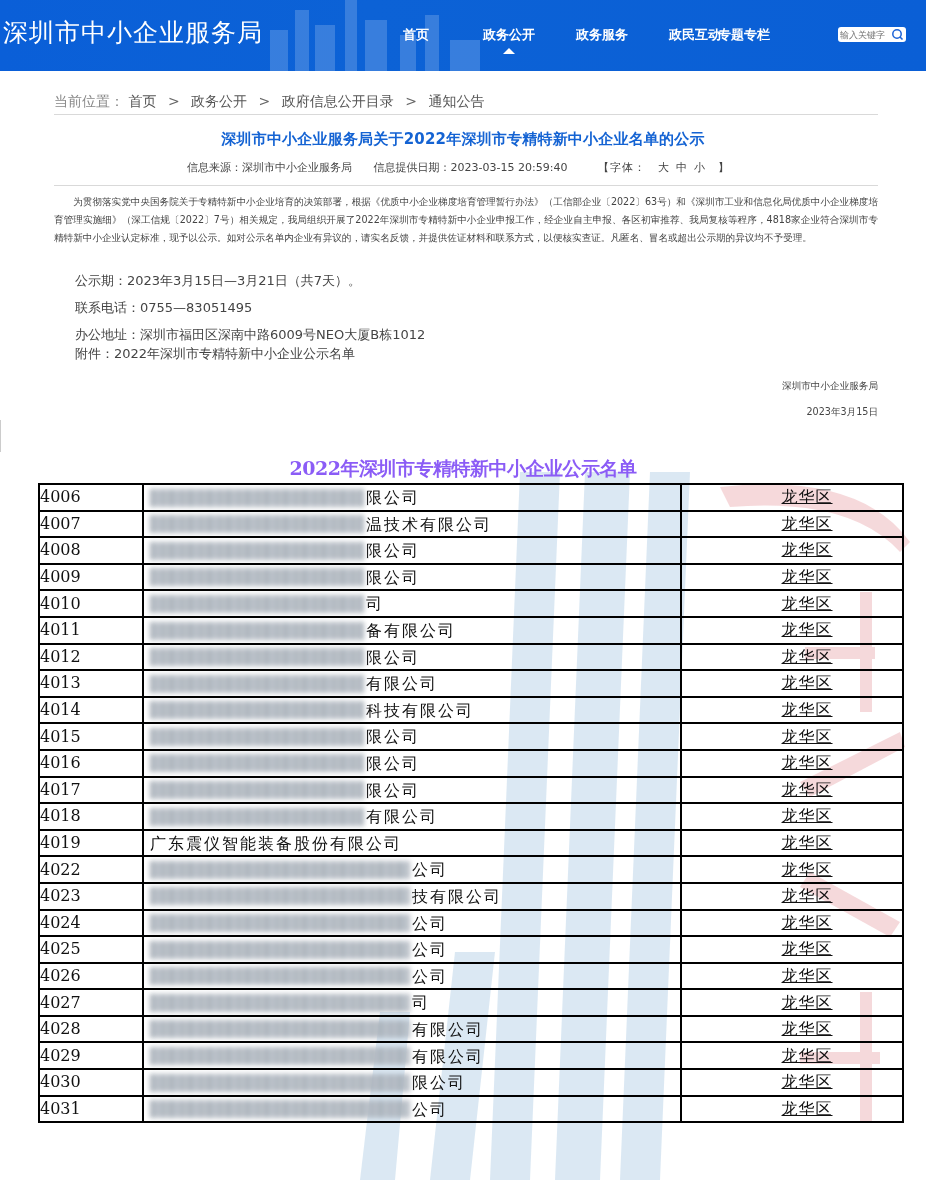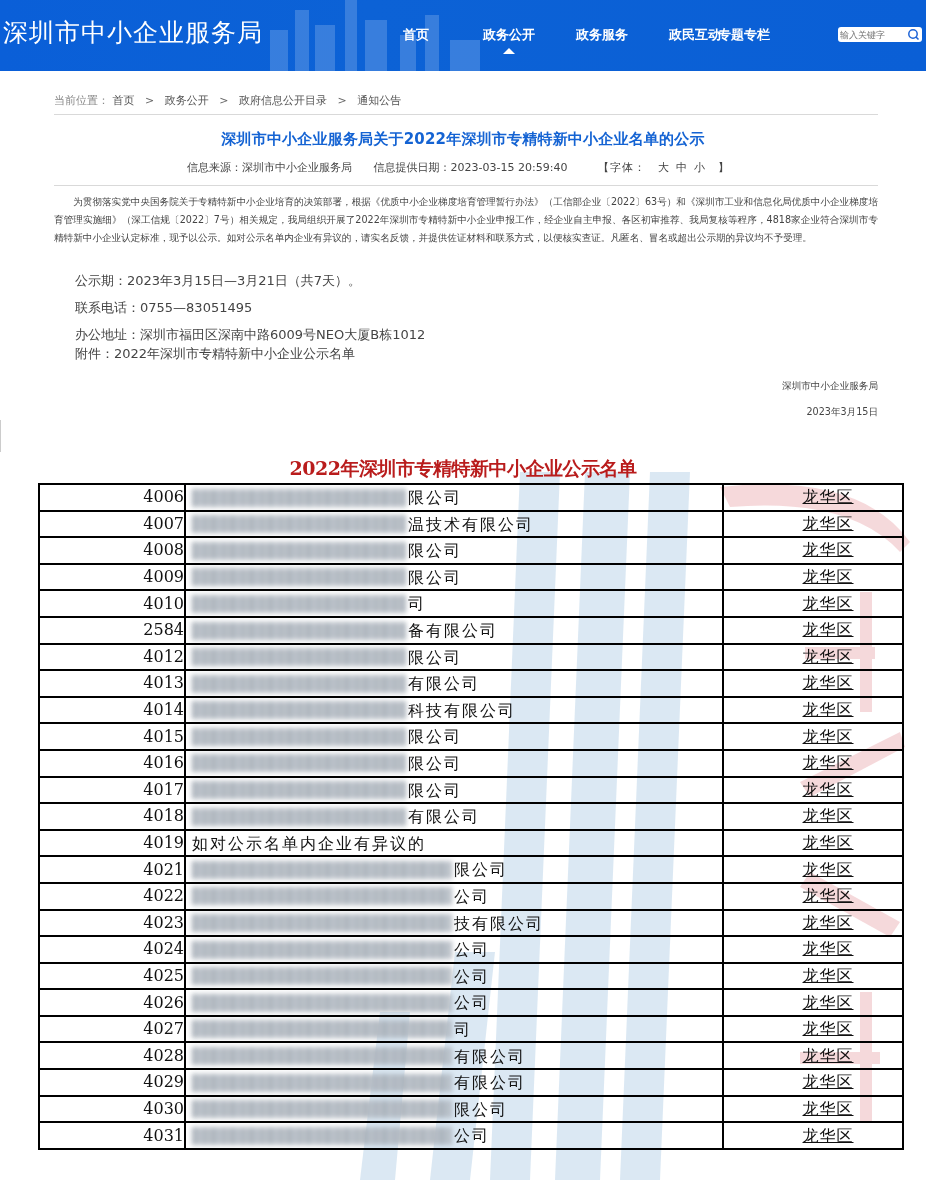--- a/index.html
+++ b/index.html
@@ -21,32 +21,32 @@
   .nav-item {
     position: absolute; top: 0; font-size: 13px; color: #fff; font-weight: bold;
     white-space: nowrap; cursor: pointer;
   }
   .nav-caret {
     position: absolute; left: 50%; top: 22px; margin-left: -6px;
     width: 0; height: 0; border-left: 6px solid transparent; border-right: 6px solid transparent;
     border-bottom: 6px solid #fff;
   }
   .search-box {
-    position: absolute; left: 838px; top: 27px; width: 84px; height: 15px;
+    position: absolute; left: 838px; top: 27px; width: 68px; height: 15px;
     background: #fff; border-radius: 3px;
   }
   .search-box input {
     position: absolute; left: 2px; top: 0; width: 68px; height: 15px; border: none; outline: none;
     font-size: 9px; color: #666; background: transparent; font-family: "DejaVu Sans", sans-serif;
   }
   .search-icon { position: absolute; right: 2px; top: 1px; width: 13px; height: 13px; }
 
   
   .breadcrumb {
-    position: absolute; left: 54px; top: 93px; font-size: 11px; color: #555; white-space: nowrap;
+    position: absolute; left: 54px; top: 93px; font-size: 14px; color: #555; white-space: nowrap;
   }
   .breadcrumb .crumb-prefix { color: #888; }
   .breadcrumb .sep { margin: 0 7px; color: #666; }
   .hr1 { position: absolute; left: 54px; top: 114px; width: 824px; height: 1px; background: #d9d9d9; }
   .article-title {
     position: absolute; left: 0; width: 926px; top: 130px; text-align: center;
     font-size: 15px; font-weight: bold; color: #1463d3; letter-spacing: 0.2px;
   }
   .meta {
     position: absolute; left: 0; width: 926px; top: 160px; text-align: center;
@@ -65,34 +65,34 @@
   .info-line { position: absolute; left: 75px; font-size: 13px; color: #444; white-space: nowrap; }
   .sign { position: absolute; right: 48px; font-size: 9.6px; color: #444; text-align: right; white-space: nowrap; }
 
   .left-edge { position: absolute; left: 0; top: 420px; width: 1px; height: 34px; background: #ccc; }
 
   
   .list-area { position: absolute; left: 0; top: 452px; width: 926px; height: 728px; background: #fff; overflow: hidden; }
   .watermark { position: absolute; left: 0; top: 0; width: 926px; height: 728px; }
   .list-title {
     position: absolute; left: 0; width: 926px; top: 4px; text-align: center;
-    font-family: "DejaVu Serif", "Liberation Serif", serif; font-size: 19px; font-weight: bold; color: #b91c1c;
+    font-family: "DejaVu Serif", "Liberation Serif", serif; font-size: 19px; font-weight: bold; color: #8b5cf6;
     letter-spacing: -0.5px;
   }
 
   table.roster {
     position: absolute; left: 38px; top: 31px; width: 866px;
     border-collapse: collapse; table-layout: fixed;
     font-family: "DejaVu Serif", "Liberation Serif", serif;
   }
   table.roster td {
     height: 26.6px; border: 2px solid #000; padding: 0; font-size: 16px; color: #111;
     white-space: nowrap; overflow: hidden; background: transparent; line-height: 22px;
   }
-  table.roster td.num { width: 146px; text-align: right; background: rgba(255,255,255,0.96); }
+  table.roster td.num { width: 104px; text-align: left; background: rgba(255,255,255,0.96); }
   table.roster td.name { width: 538px; padding-left: 6px; position: relative; }
   table.roster td.district { text-align: center; padding-left: 30px; letter-spacing: 1px; }
   .district-txt { text-decoration: underline; text-decoration-thickness: 1px; }
   .name-blur {
     display: inline-block; vertical-align: middle; height: 18px; margin-right: 2px;
     background: repeating-linear-gradient(90deg, #9aa3ad 0px, #b9c0c8 8px, #a5adb6 14px, #c7ccd2 19px);
     filter: blur(2.5px); opacity: 0.9;
   }
   .name-tail { letter-spacing: 2px; vertical-align: middle; }
 </style>
@@ -202,21 +202,21 @@
           <td class="num">4009</td>
           <td class="name"><span class="name-blur" style="width: 214px;"></span><span class="name-tail">限公司</span></td>
           <td class="district"><span class="district-txt">龙华区</span></td>
         </tr>
         <tr>
           <td class="num">4010</td>
           <td class="name"><span class="name-blur" style="width: 214px;"></span><span class="name-tail">司</span></td>
           <td class="district"><span class="district-txt">龙华区</span></td>
         </tr>
         <tr>
-          <td class="num">2584</td>
+          <td class="num">4011</td>
           <td class="name"><span class="name-blur" style="width: 214px;"></span><span class="name-tail">备有限公司</span></td>
           <td class="district"><span class="district-txt">龙华区</span></td>
         </tr>
         <tr>
           <td class="num">4012</td>
           <td class="name"><span class="name-blur" style="width: 214px;"></span><span class="name-tail">限公司</span></td>
           <td class="district"><span class="district-txt">龙华区</span></td>
         </tr>
         <tr>
           <td class="num">4013</td>
@@ -243,26 +243,21 @@
           <td class="name"><span class="name-blur" style="width: 214px;"></span><span class="name-tail">限公司</span></td>
           <td class="district"><span class="district-txt">龙华区</span></td>
         </tr>
         <tr>
           <td class="num">4018</td>
           <td class="name"><span class="name-blur" style="width: 214px;"></span><span class="name-tail">有限公司</span></td>
           <td class="district"><span class="district-txt">龙华区</span></td>
         </tr>
         <tr>
           <td class="num">4019</td>
-          <td class="name"><span class="name-tail">如对公示名单内企业有异议的</span></td>
-          <td class="district"><span class="district-txt">龙华区</span></td>
-        </tr>
-        <tr>
-          <td class="num">4021</td>
-          <td class="name"><span class="name-blur" style="width: 260px;"></span><span class="name-tail">限公司</span></td>
+          <td class="name"><span class="name-tail">广东震仪智能装备股份有限公司</span></td>
           <td class="district"><span class="district-txt">龙华区</span></td>
         </tr>
         <tr>
           <td class="num">4022</td>
           <td class="name"><span class="name-blur" style="width: 260px;"></span><span class="name-tail">公司</span></td>
           <td class="district"><span class="district-txt">龙华区</span></td>
         </tr>
         <tr>
           <td class="num">4023</td>
           <td class="name"><span class="name-blur" style="width: 260px;"></span><span class="name-tail">技有限公司</span></td>

